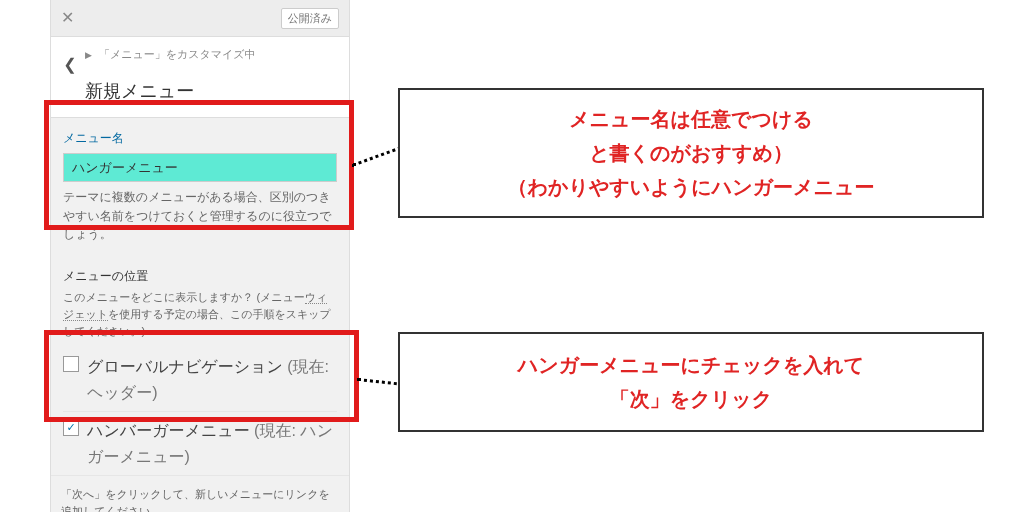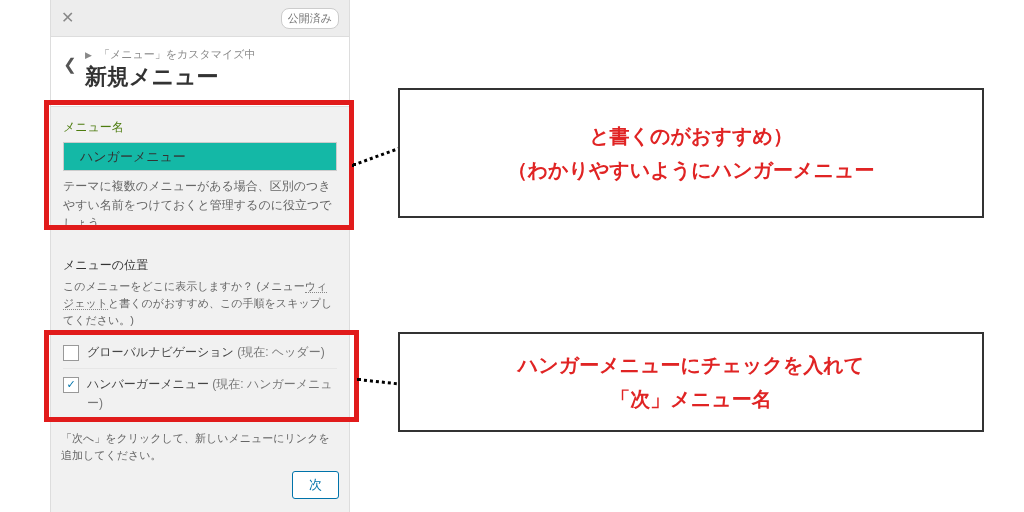--- a/index.html
+++ b/index.html
@@ -24,47 +24,47 @@
     box-sizing:border-box;
     color:var(--text);
   }
   .topbar{
     height:36px;display:flex;justify-content:space-between;align-items:center;
     padding:0 10px;border-bottom:1px solid #ddd;background:#ededed;
   }
   .close-x{font-size:16px;color:#888;line-height:1;}
   .publish-pill{
     font-size:11px;color:#777;border:1px solid #ccc;background:#fff;
-    padding:2px 6px;border-radius:8px;
+    padding:2px 6px;border-radius:2px;
   }
   .header-row{
     display:flex;align-items:flex-start;padding:10px 12px 14px 8px;
     border-bottom:1px solid #ddd;background:#fff;
   }
   .back-chev{width:22px;height:22px;display:flex;align-items:center;justify-content:center;
     color:#555;font-size:16px;margin-top:6px;}
   .header-texts{flex:1;margin-left:4px;}
   .breadcrumb{font-size:11px;color:#888;}
   .breadcrumb .tri{font-size:9px;margin-right:4px;}
-  .header-title{font-size:22px;color:#333;margin-top:0;font-weight:bold;}
+  .header-title{font-size:18px;color:#333;margin-top:17px;}
 
   .section{padding:12px 12px 14px;}
-  .section-label{font-size:12px;color:#4d7c0f;margin-bottom:6px;font-family:Liberation Mono, monospace;}
+  .section-label{font-size:12px;color:#0369a1;margin-bottom:6px;font-family:Liberation Mono, monospace;}
   .text-input{
-    width:100%;box-sizing:border-box;padding:6px 16px;font-size:13px;
-    border:1px solid #ccc;background:#14b8a6;color:#333;
+    width:100%;box-sizing:border-box;padding:6px 8px;font-size:13px;
+    border:1px solid #ccc;background:#5eead4;color:#333;
   }
   .help{font-size:12px;line-height:1.55;color:#666;margin-top:6px;}
   .dot-underline{border-bottom:1px dotted #888;}
 
   .loc-head{padding:10px 12px 4px;font-size:12px;color:#333;}
   .loc-help{font-size:11px;line-height:1.55;color:#666;padding:0 12px 8px;}
 
   .loc-list{padding:0 12px;}
-  .loc-item{display:flex;align-items:flex-start;font-size:12px;line-height:1.6;padding:6px 0;border-top:1px solid #e6e6e6;}
+  .loc-item{display:flex;align-items:flex-start;font-size:16px;line-height:1.6;padding:6px 0;border-top:1px solid #e6e6e6;}
   .loc-item:first-child{border-top:none;}
   .cb{width:14px;height:14px;border:1px solid #999;background:#fff;margin:2px 8px 0 0;flex:0 0 14px;
       display:flex;align-items:center;justify-content:center;font-size:11px;color:var(--wp-blue);}
   .cb.checked::before{content:"\2713";}
   .loc-text{color:#444;}
   .loc-text .cur{color:#777;}
 
   .next-area{padding:10px;border-top:1px solid #e6e6e6;}
   .next-help{font-size:11px;line-height:1.5;color:#666;margin-bottom:8px;}
   .next-btn{
@@ -121,21 +121,21 @@
     </div>
 
     <div class="section">
       <div class="section-label">メニュー名</div>
       <input class="text-input" type="text" value="ハンガーメニュー" style="">
       <div class="help">テーマに複数のメニューがある場合、区別のつきやすい名前をつけておくと管理するのに役立つでしょう。</div>
     </div>
 
     <div class="loc-head">メニューの位置</div>
     <div class="loc-help">
-      <span>このメニューをどこに表示しますか？ (メニュー</span><span class="dot-underline">ウィジェット</span><span>と書くのがおすすめ、この手順をスキップしてください。)</span>
+      <span>このメニューをどこに表示しますか？ (メニュー</span><span class="dot-underline">ウィジェット</span><span>を使用する予定の場合、この手順をスキップしてください。)</span>
     </div>
 
     <div class="loc-list">
       <div class="loc-item">
         <span class="cb"></span>
         <span class="loc-text">
           <span>グローバルナビゲーション</span><span class="cur"> (現在: ヘッダー)</span>
         </span>
       </div>
       <div class="loc-item">
@@ -153,24 +153,25 @@
   </div>
 
   <div class="hb hb1"></div>
   <div class="hb hb2"></div>
 
   <div class="connector conn1"></div>
   <div class="connector conn2"></div>
 
   <div class="callout callout1">
     <div>
+      <div>メニュー名は任意でつける</div>
       <div>と書くのがおすすめ）</div>
       <div>（わかりやすいようにハンガーメニュー</div>
     </div>
   </div>
   <div class="callout callout2">
     <div>
       <div>ハンガーメニューにチェックを入れて</div>
-      <div>「次」メニュー名</div>
+      <div>「次」をクリック</div>
     </div>
   </div>
 
 </div>
 
 </body></html>

